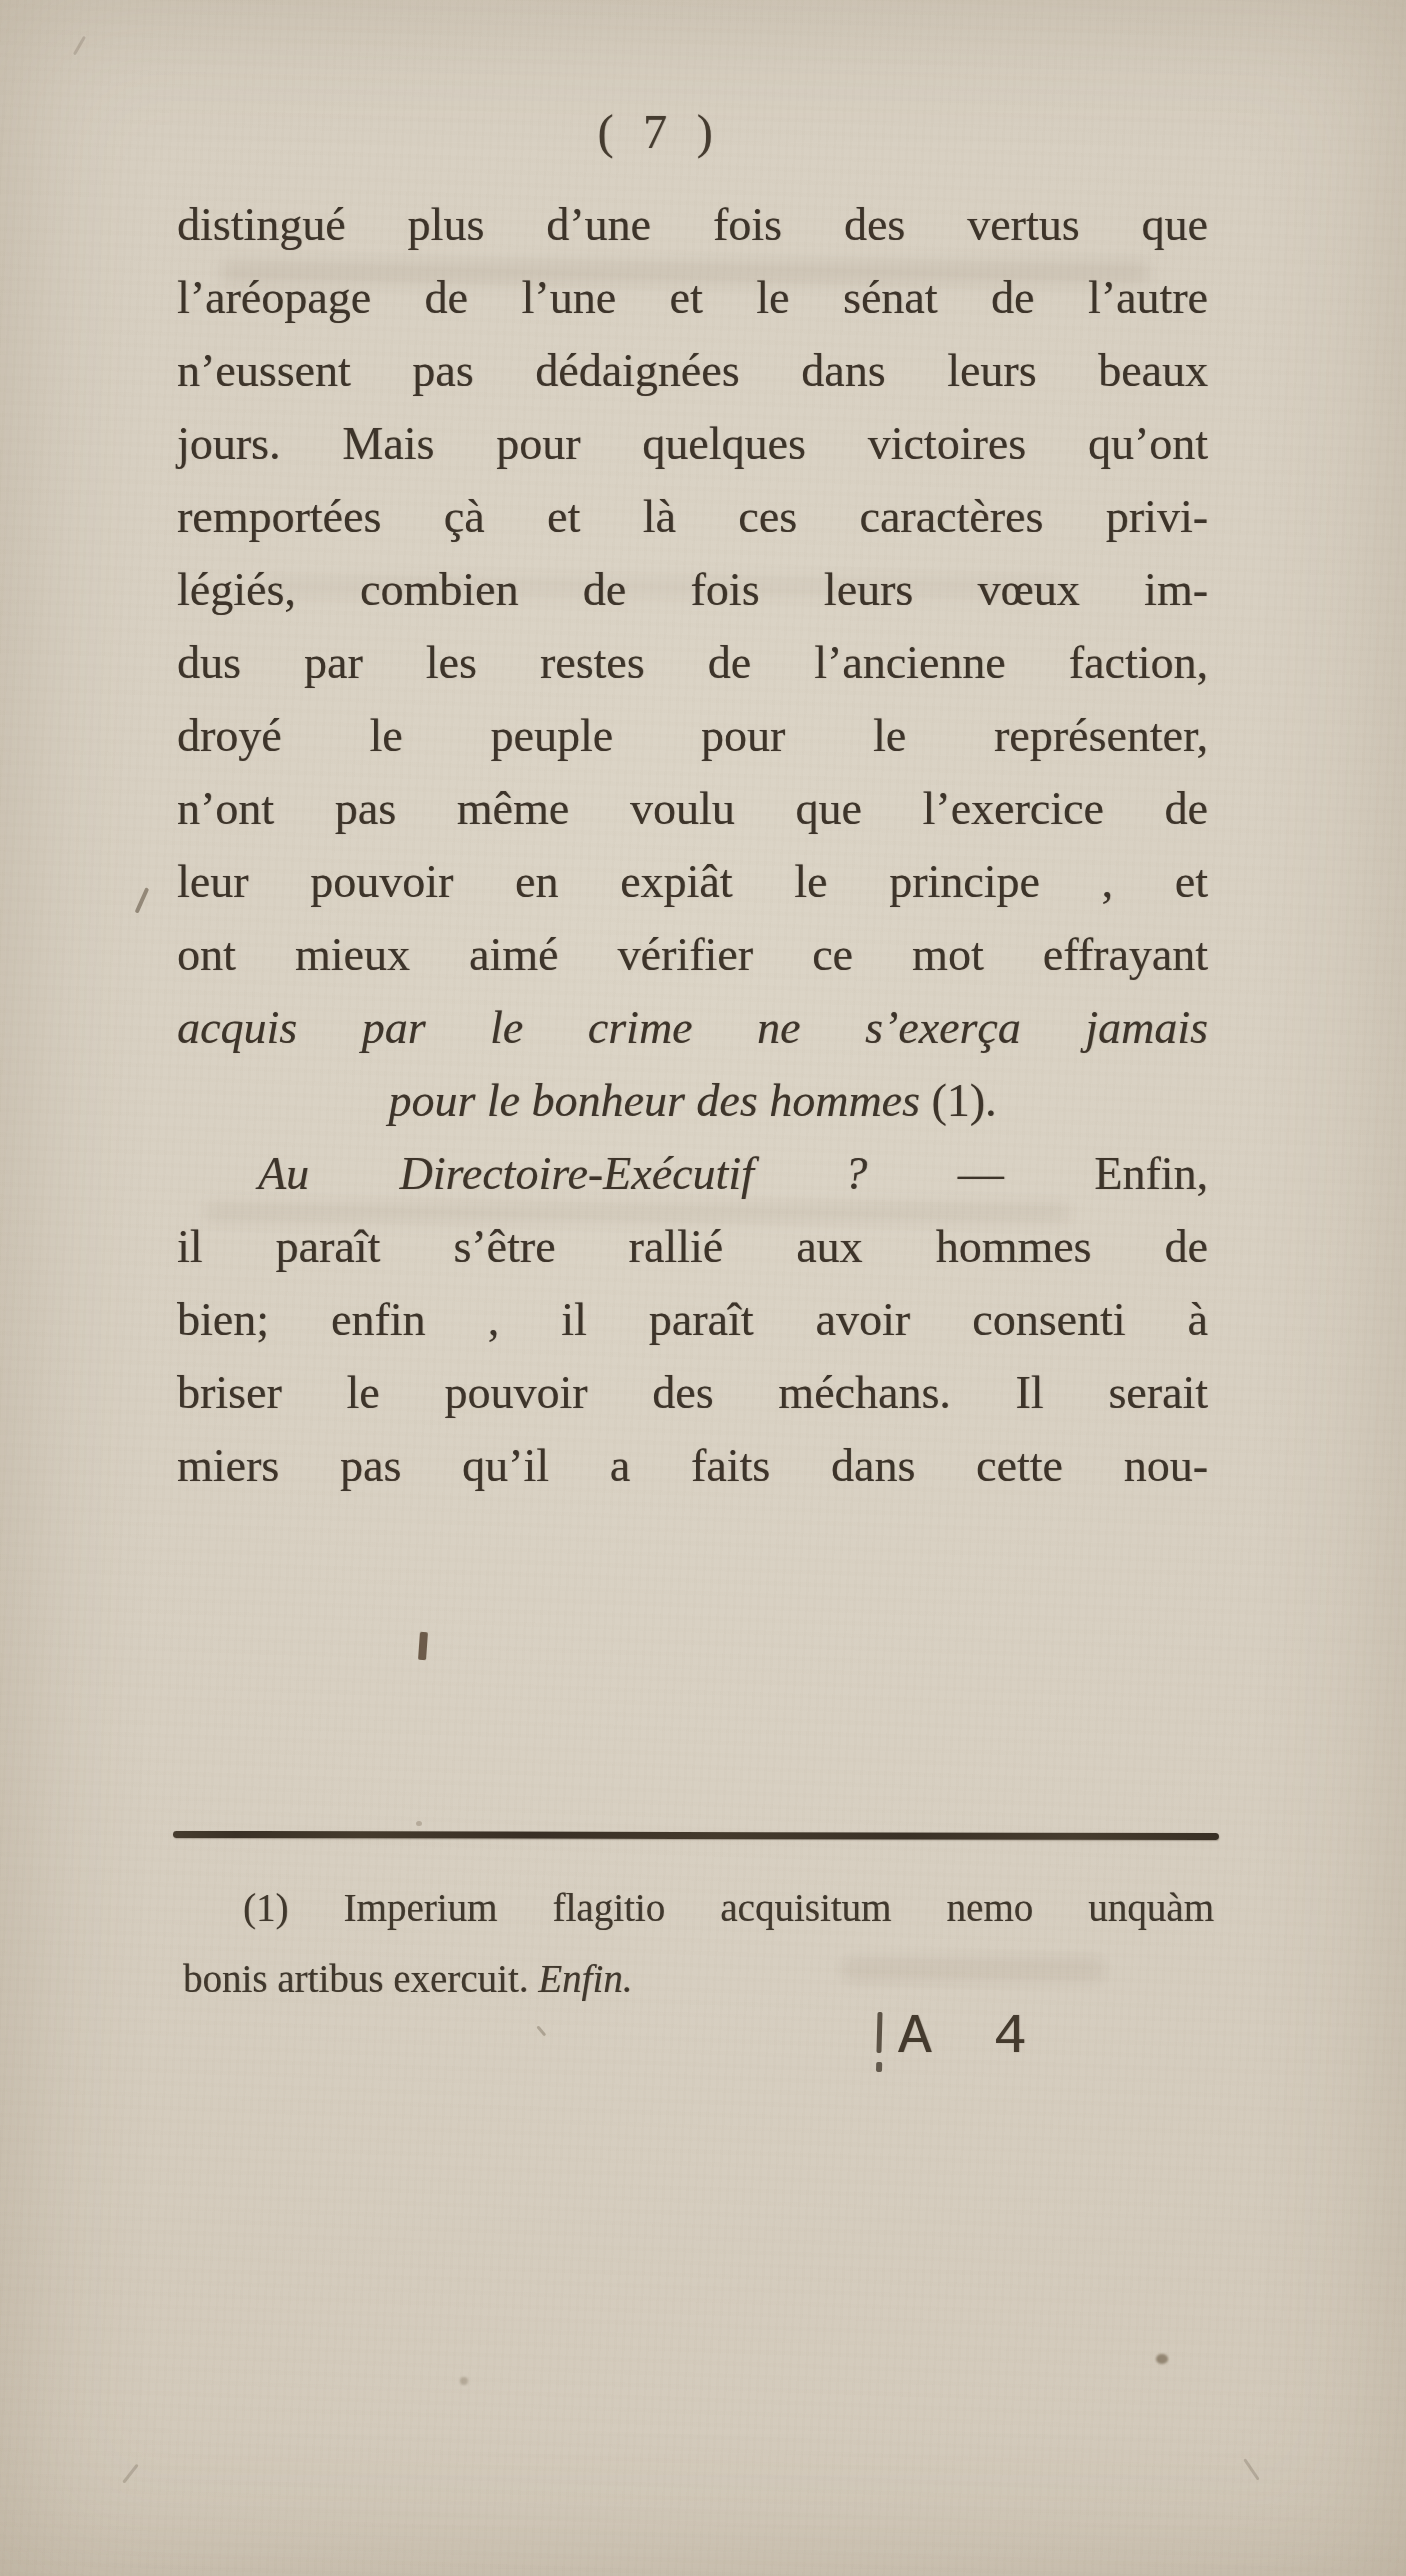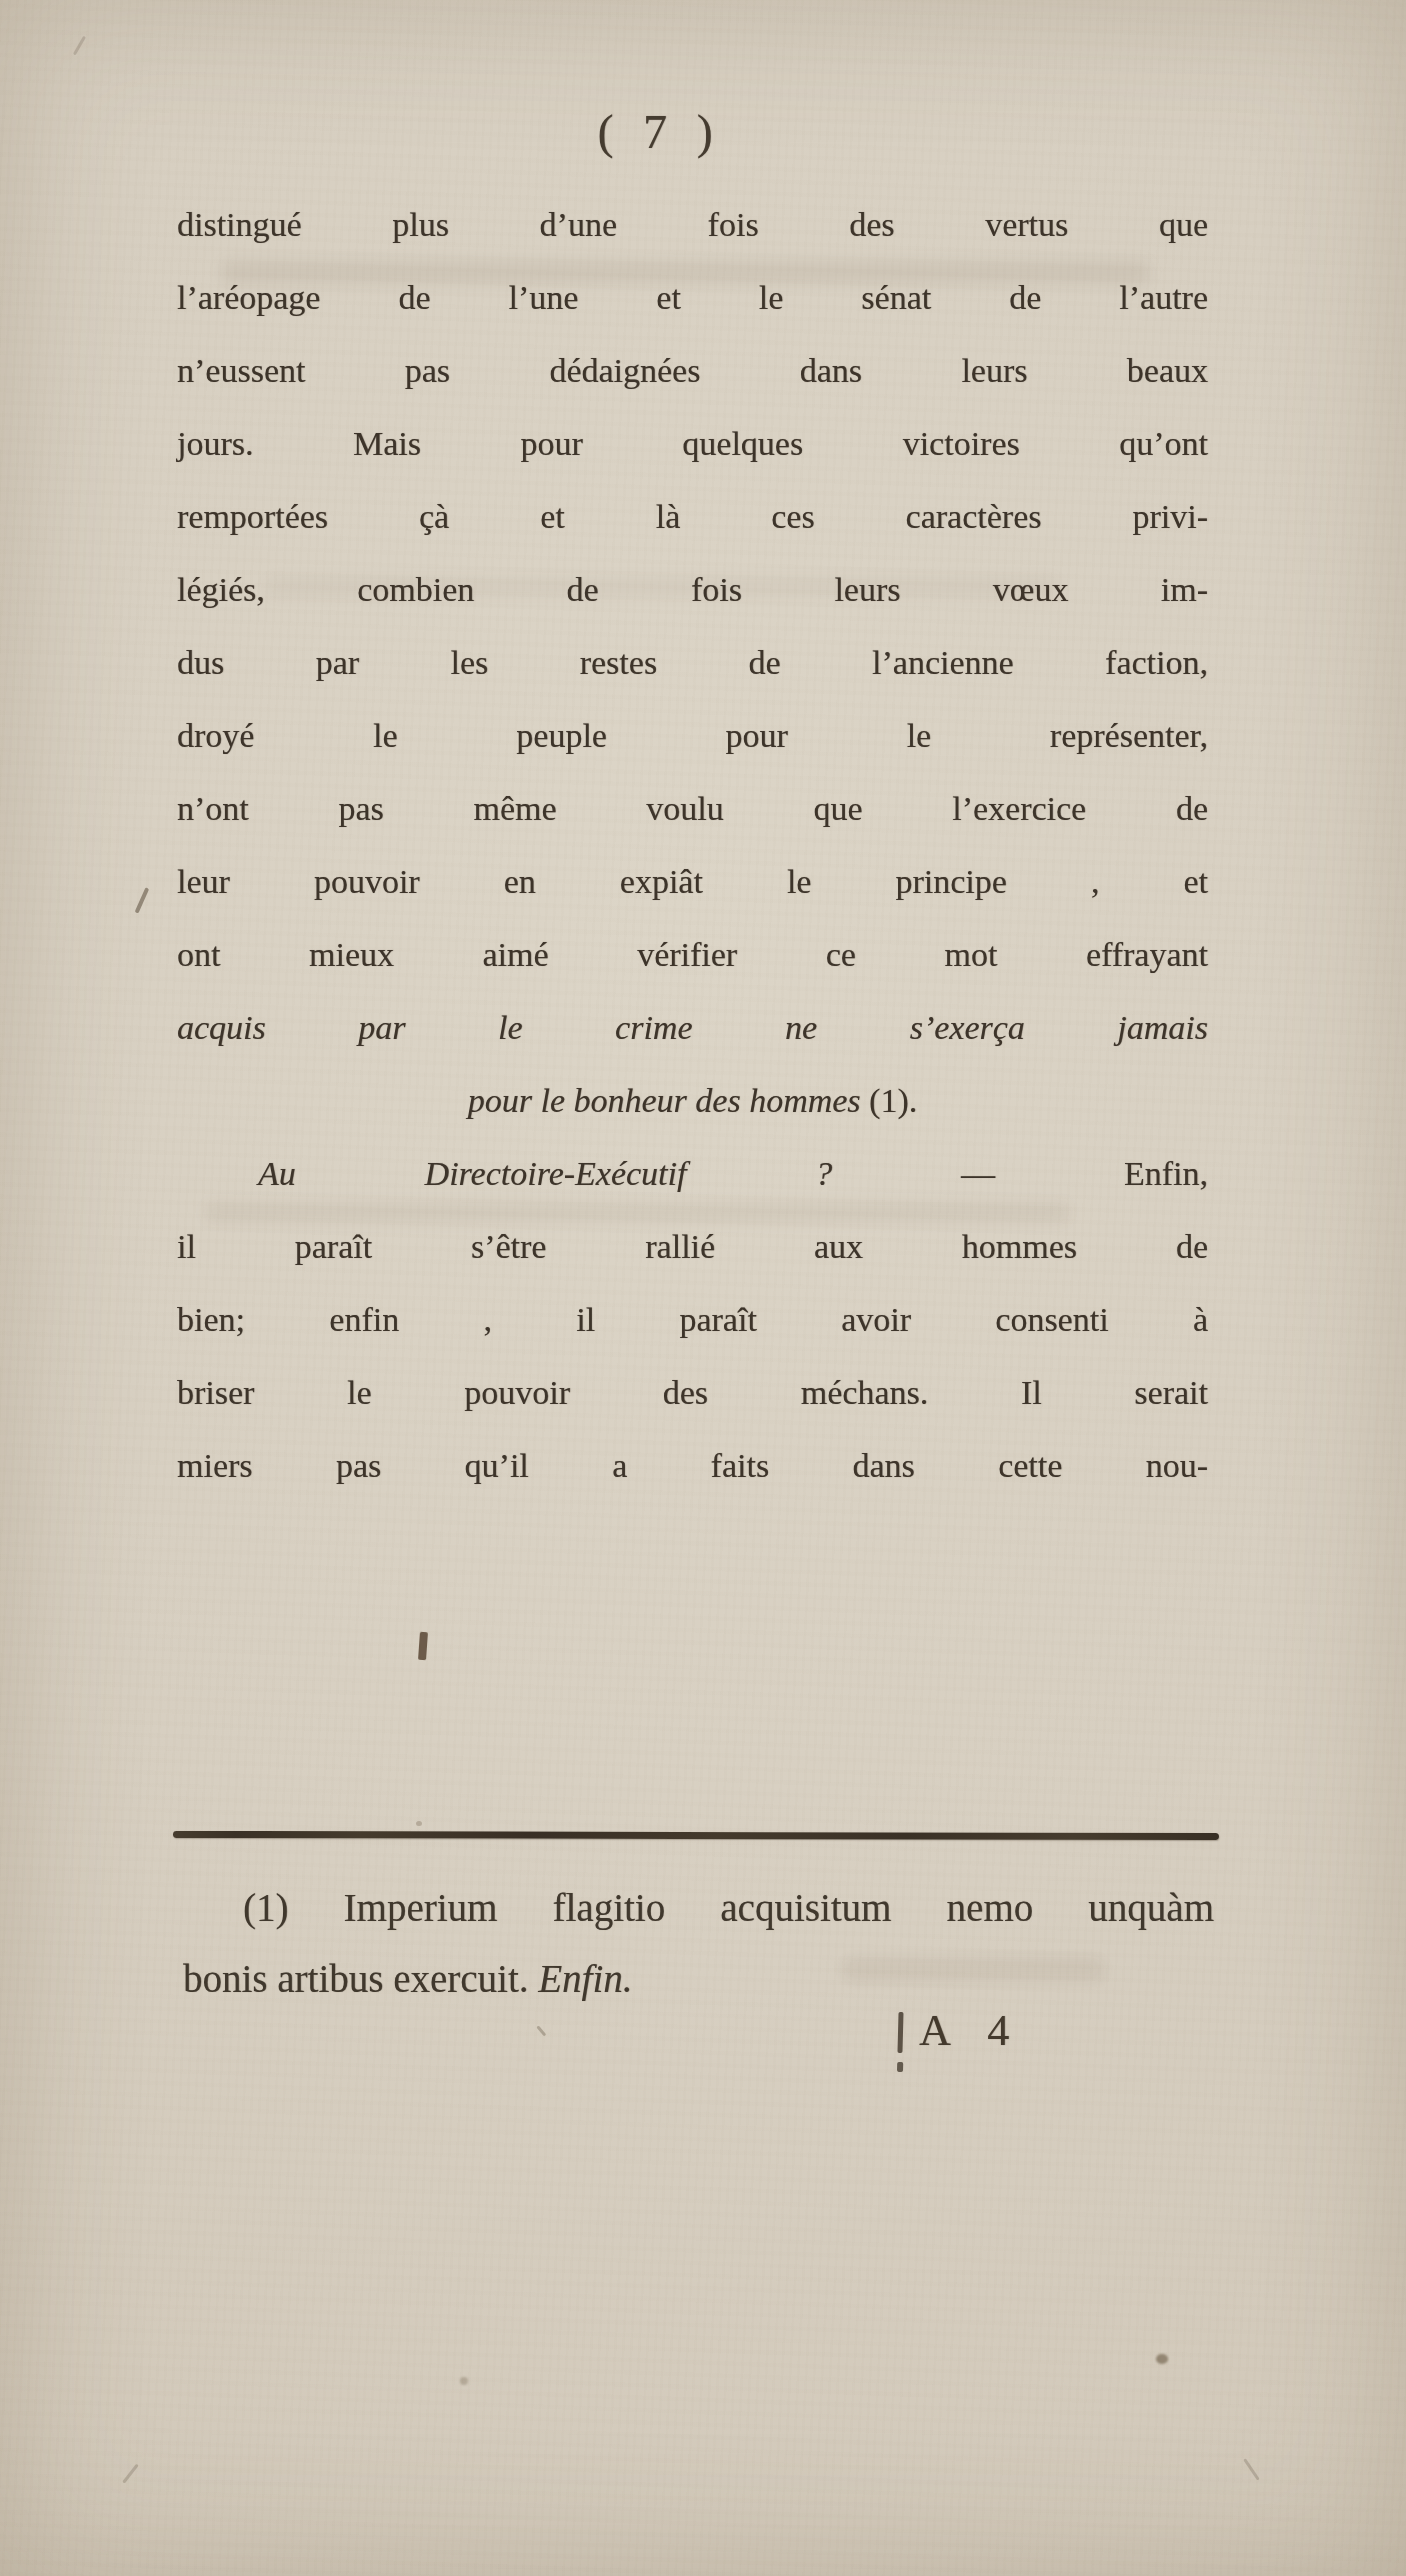--- a/index.html
+++ b/index.html
@@ -33,21 +33,21 @@
     font-size: 48px;
     letter-spacing: 8.8px;
     color: #453c30;
     text-shadow: 0.4px 0.4px 0.9px rgba(56, 46, 35, 0.55);
   }
   .main-text {
     position: absolute;
     left: 177px;
     top: 188px;
     width: 1031px;
-    font-size: 34px;
+    font-size: 46px;
     color: #3d342a;
     text-shadow: 0.4px 0.4px 0.8px rgba(54, 44, 33, 0.5);
   }
   .line {
     height: 73px;
     line-height: 73px;
     white-space: nowrap;
     text-align: center;
   }
   .line.justify {
@@ -88,26 +88,27 @@
   }
   .fline.justify {
     white-space: normal;
     text-align: justify;
     text-align-last: justify;
     -moz-text-align-last: justify;
   }
   .fline.indent { text-indent: 60px; }
   .signature {
     position: absolute;
-    left: 919px;
+    left: 898px;
     top: 2005px;
-    font-size: 44px;
+    font-size: 56px;
     letter-spacing: 14px;
     color: #443a2d;
     text-shadow: 0.5px 0.4px 0.9px rgba(54, 44, 33, 0.55);
+    font-family: Liberation Mono, monospace;
   }
   
   .ink-mark {
     position: absolute;
     left: -21px;
     top: 7px;
     width: 5.3px;
     height: 41px;
     background: rgba(62, 52, 40, 0.8);
     border-radius: 1.8px;

